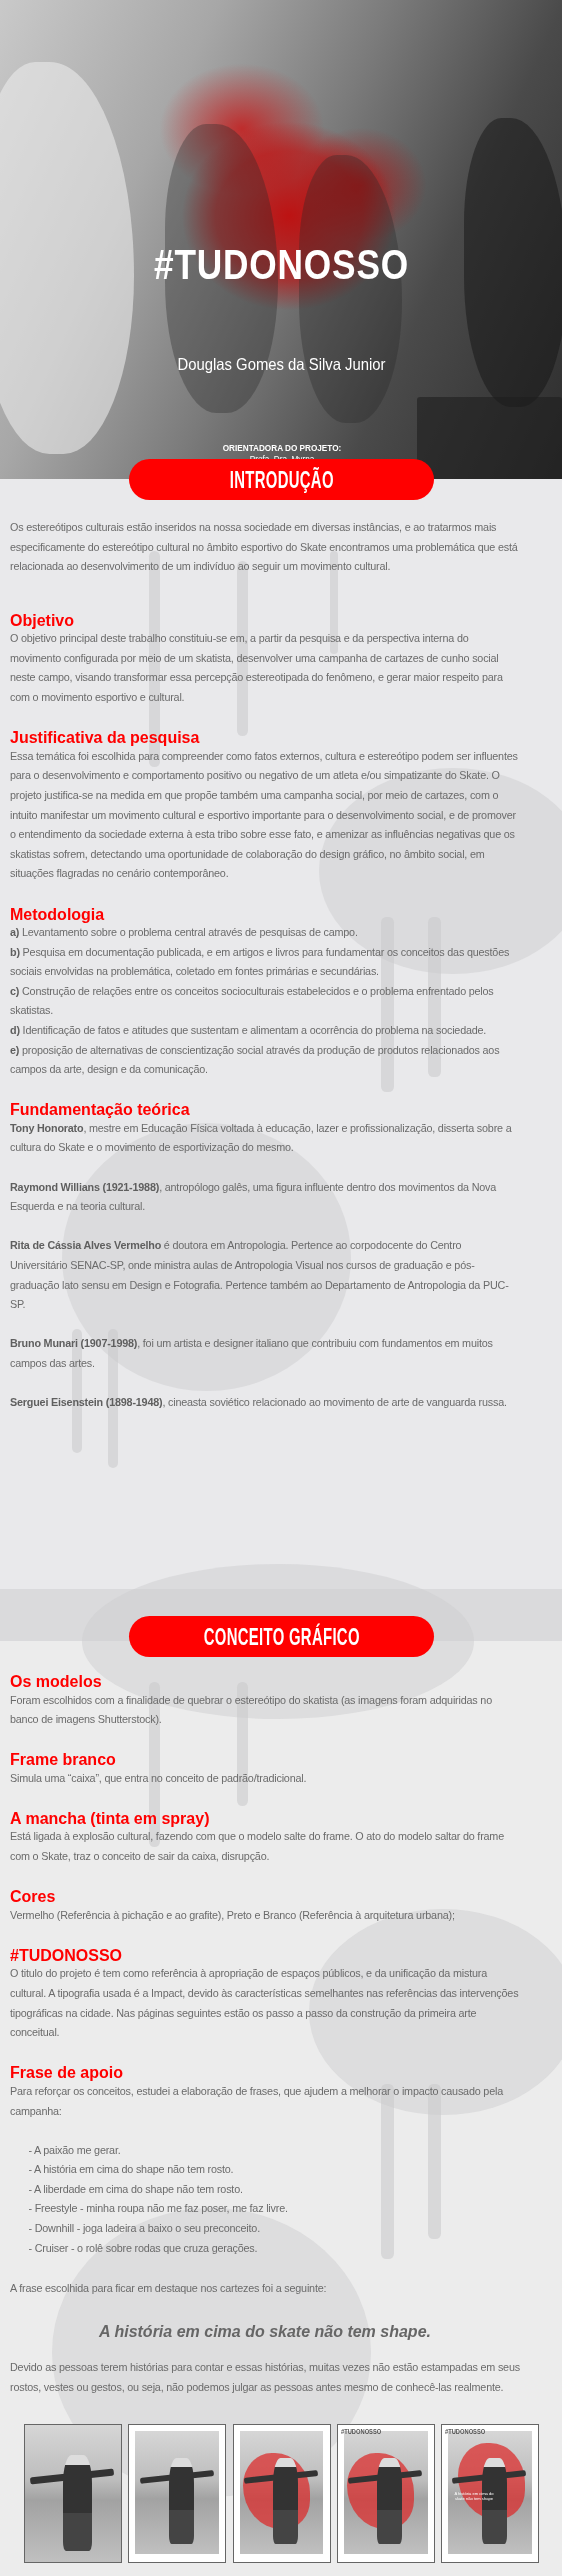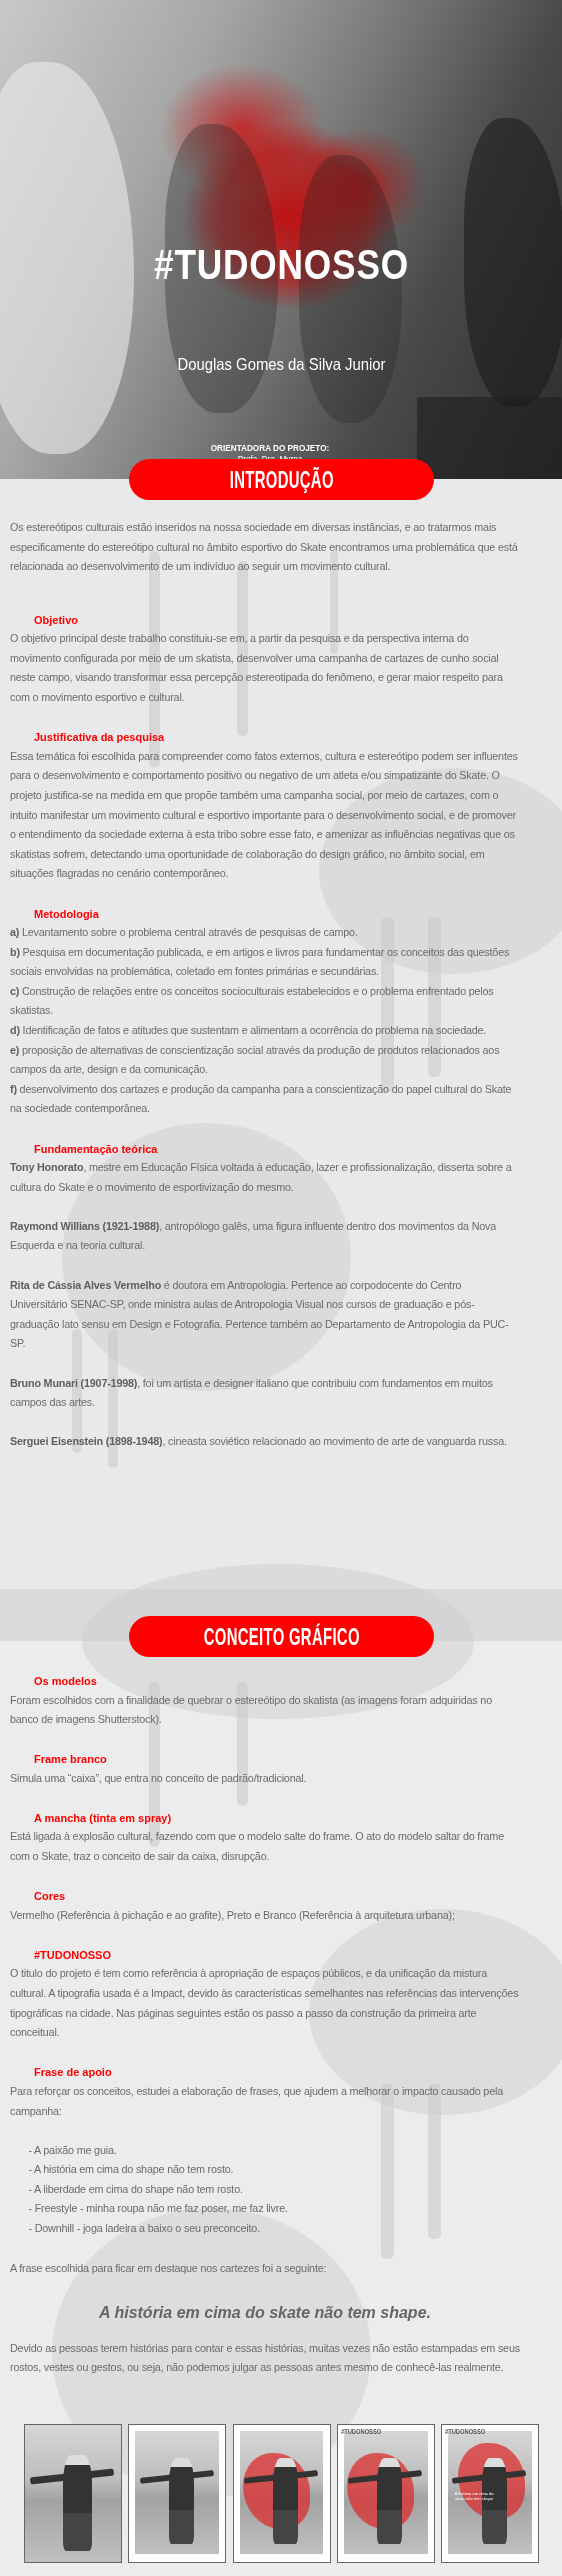--- a/index.html
+++ b/index.html
@@ -25,21 +25,21 @@
     position: absolute; left: 0; width: 563px; top: 240px; text-align: center;
     font-family: "Liberation Sans", sans-serif; font-weight: 700;
     font-size: 43px; letter-spacing: 1px; color: #ffffff;
     transform: scaleX(0.82); transform-origin: center;
   }
   .hero-author {
     position: absolute; left: 0; width: 563px; top: 355px; text-align: center;
     font-size: 16.5px; color: #ffffff; transform: scaleX(0.9);
   }
   .hero-advisor {
-    position: absolute; left: 4px; width: 532px; top: 443px; text-align: center;
+    position: absolute; left: 16px; width: 532px; top: 443px; text-align: center;
     color: #ffffff; font-size: 8.2px; line-height: 11.3px;
   }
   .hero-advisor .lbl { font-weight: 700; }
 
   
   .pill {
     position: absolute; left: 129px; width: 305px; height: 41px;
     background: #ff0000; border-radius: 20.6px;
     display: flex; align-items: center; justify-content: center;
     color: #fff; font-weight: 700; font-size: 24px; letter-spacing: 0.5px;
@@ -51,21 +51,21 @@
   .band-intro { position: absolute; left: 0; top: 479px; width: 563px; height: 1162px; background: #e9e9eb; }
   .band-conceito { position: absolute; left: 0; top: 1641px; width: 563px; height: 1029px; background: #ececec; }
   .band-conceito-top { position: absolute; left: 0; top: 1589px; width: 563px; height: 52px; background: #dadadc; }
 
   .drip { position: absolute; background: rgba(200,200,202,0.55); border-radius: 5.2px; }
   .blob { position: absolute; background: rgba(205,205,207,0.5); border-radius: 50%; }
 
   
   .content { position: absolute; left: 10px; width: 510px; z-index: 3; }
   .para { font-size: 10.8px; line-height: 19.6px; color: #6b6b6b; letter-spacing: -0.2px; }
-  .heading { font-size: 11px; font-weight: 700; color: #ff0000; line-height: 17.5px; margin-top: 21.6px; margin-left: 24px; }
+  .heading { font-size: 16px; font-weight: 700; color: #ff0000; line-height: 17.5px; margin-top: 21.6px; }
   .heading.first { margin-top: 0; }
   .item b, .para b { color: #5f5f5f; }
   .author-block { margin-top: 19.6px; }
   .bullets { margin-top: 19.6px; padding-left: 18.5px; }
   .quote { text-align: center; font-style: italic; font-weight: 700; font-size: 16px; color: #666; margin-top: 25px; }
 
   
   .steps { position: absolute; top: 2424px; left: 24px; width: 515px; height: 140px; display: flex; justify-content: space-between; z-index: 3; }
   .step { width: 98px; height: 139px; position: relative; border: 0.5px solid #666; background: #fff; overflow: hidden; }
   .step .photo { position: absolute; inset: 6.2px 6.2px 8.2px 6.2px; background: linear-gradient(180deg, #d6d6d6 0%, #bdbdbd 40%, #a2a2a2 55%, #c0c0c0 100%); }
@@ -134,21 +134,20 @@
     <h3 class="heading">Justificativa  da pesquisa</h3>
     <p class="para">Essa temática foi escolhida para compreender como fatos externos, cultura e estereótipo podem ser influentes para o desenvolvimento e comportamento positivo ou negativo de um atleta e/ou simpatizante do Skate. O projeto justifica-se na medida em que propõe também uma campanha social, por meio de cartazes, com o intuito manifestar um movimento cultural e esportivo importante para o desenvolvimento social, e de promover o entendimento da sociedade externa à esta tribo sobre esse fato, e amenizar as influências negativas que os skatistas sofrem, detectando uma oportunidade de colaboração do design gráfico, no âmbito social, em situações flagradas no cenário contemporâneo.</p>
 
     <h3 class="heading">Metodologia</h3>
     <div>
       <p class="para item"><b>a)</b><span> Levantamento sobre o problema central através de pesquisas de campo.</span></p>
       <p class="para item"><b>b)</b><span> Pesquisa em documentação publicada, e em artigos e livros para fundamentar os conceitos das questões sociais envolvidas na problemática, coletado em fontes primárias e secundárias.</span></p>
       <p class="para item"><b>c)</b><span> Construção de relações entre os conceitos socioculturais estabelecidos e o problema enfrentado pelos skatistas.</span></p>
       <p class="para item"><b>d)</b><span> Identificação de fatos e atitudes que sustentam e alimentam a ocorrência do problema na sociedade.</span></p>
       <p class="para item"><b>e)</b><span> proposição de alternativas de conscientização social através da produção de produtos relacionados aos campos da arte, design e da comunicação.</span></p>
-      <p class="para item"><b>f)</b><span> desenvolvimento dos cartazes e produção da campanha para a conscientização do papel cultural do Skate na sociedade contemporânea.</span></p>
     </div>
 
     <h3 class="heading">Fundamentação teórica</h3>
     <p class="para"><b>Tony Honorato</b><span>, mestre em Educação Física voltada à educação, lazer e profissionalização, disserta sobre a cultura do Skate e o movimento de esportivização do mesmo.</span></p>
     <p class="para author-block"><b>Raymond Willians (1921-1988)</b><span>, antropólogo galês, uma figura influente dentro dos movimentos da Nova Esquerda e na teoria cultural.</span></p>
     <p class="para author-block"><b>Rita de Cássia Alves Vermelho</b><span> é doutora em Antropologia. Pertence ao corpodocente do Centro Universitário SENAC-SP, onde ministra aulas de Antropologia Visual nos cursos de graduação e pós-graduação lato sensu em Design e Fotografia. Pertence também ao Departamento de Antropologia da PUC-SP.</span></p>
     <p class="para author-block"><b>Bruno Munari (1907-1998)</b><span>, foi um artista e designer italiano que contribuiu com fundamentos em muitos campos das artes.</span></p>
     <p class="para author-block"><b>Serguei Eisenstein (1898-1948)</b><span>, cineasta soviético relacionado ao movimento de arte de vanguarda russa.</span></p>
   </div>
 
@@ -165,25 +164,26 @@
     <h3 class="heading">Cores</h3>
     <p class="para">Vermelho (Referência à pichação e ao grafite), Preto e Branco (Referência à arquitetura urbana);</p>
 
     <h3 class="heading">#TUDONOSSO</h3>
     <p class="para">O titulo do projeto é tem como referência à apropriação de espaços públicos, e da unificação da mistura cultural. A tipografia usada é a Impact, devido às características semelhantes nas referências das intervenções tipográficas na cidade. Nas páginas seguintes estão os passo a passo da construção da primeira arte conceitual.</p>
 
     <h3 class="heading">Frase de apoio</h3>
     <p class="para">Para reforçar os conceitos, estudei a elaboração de frases, que ajudem a melhorar o impacto causado pela campanha:</p>
 
     <div class="bullets">
-      <p class="para">- A paixão me guia.</p>
+      <p class="para">- A paixão me gerar.</p>
       <p class="para">- A história em cima do shape não tem rosto.</p>
       <p class="para">- A liberdade em cima do shape não tem rosto.</p>
       <p class="para">- Freestyle - minha roupa não me faz poser, me faz livre.</p>
       <p class="para">- Downhill - joga ladeira a baixo o seu preconceito.</p>
+      <p class="para">- Cruiser - o rolê sobre rodas que cruza gerações.</p>
     </div>
 
     <p class="para" style="margin-top:20.6px;">A frase escolhida para ficar em destaque nos cartezes foi a seguinte:</p>
     <p class="quote">A história em cima do skate não tem shape.</p>
     <p class="para" style="margin-top:17px;">Devido as pessoas terem histórias para contar e essas histórias, muitas vezes não estão estampadas em seus rostos, vestes ou gestos, ou seja, não podemos julgar as pessoas antes mesmo de conhecê-las realmente.</p>
   </div>
 
   <div class="steps">
     <div class="step first">
       <div class="photo">

